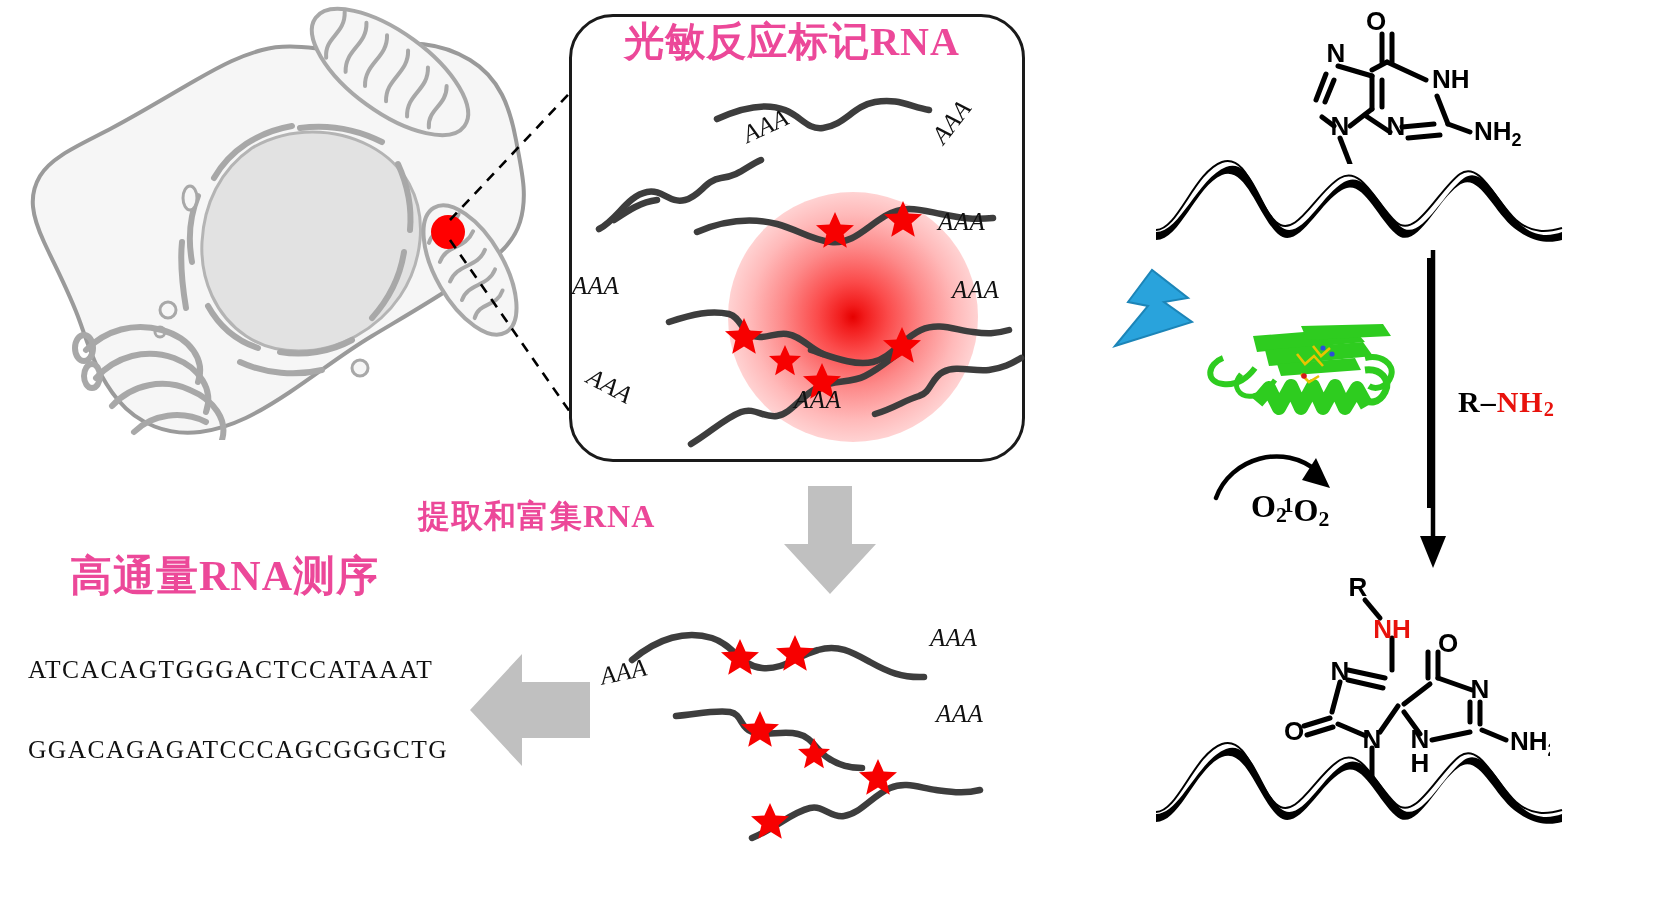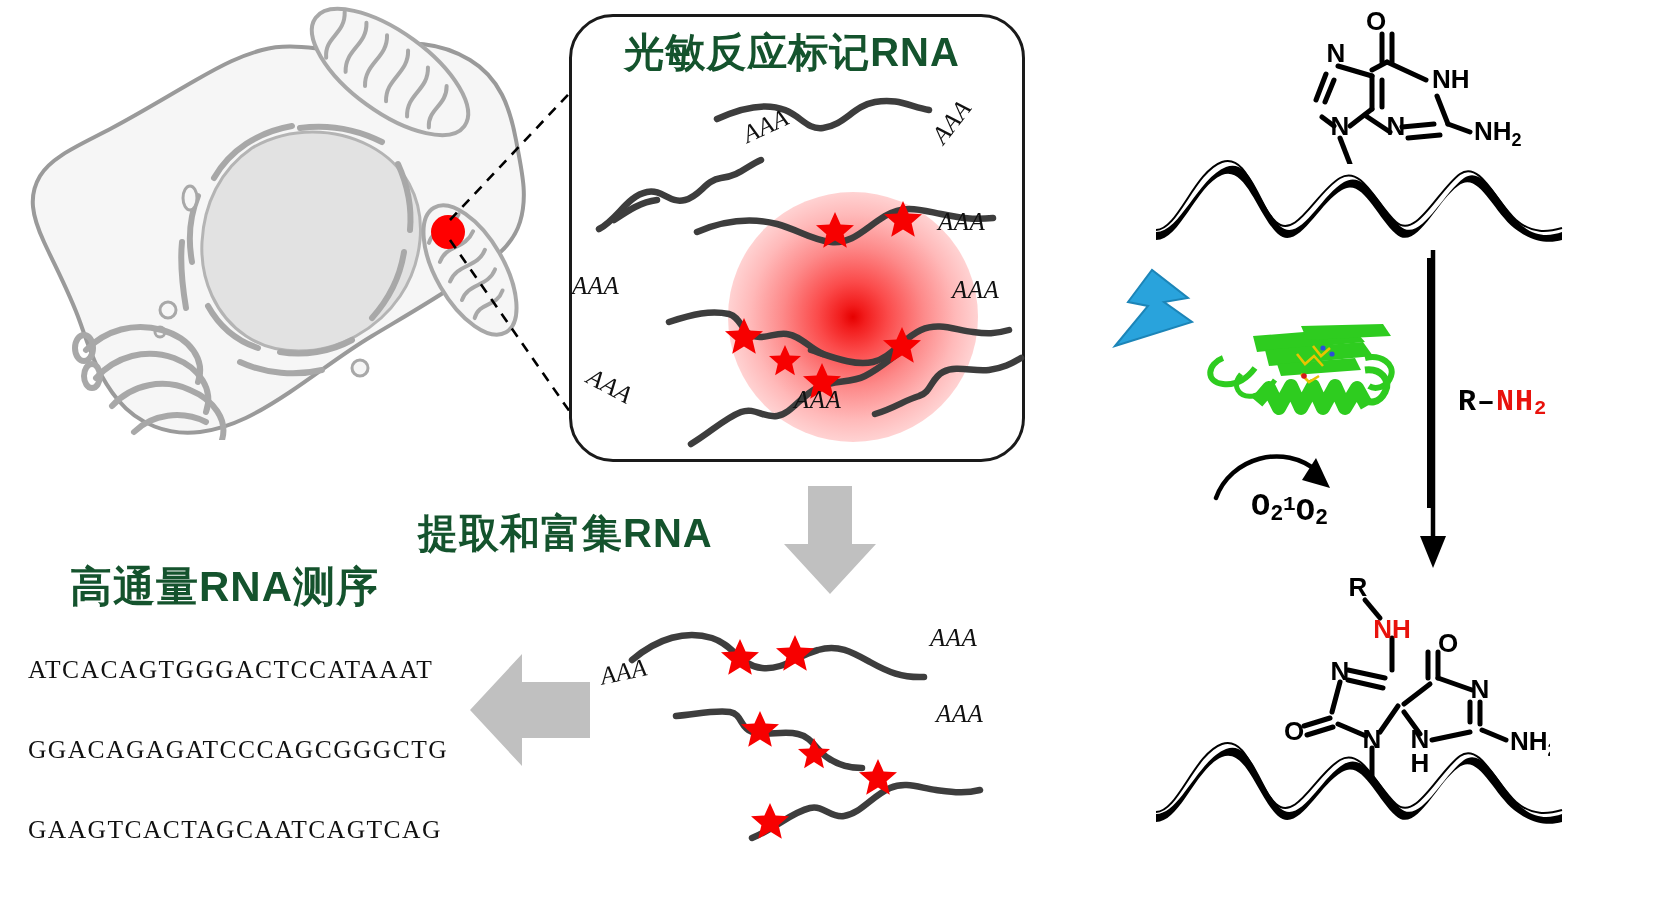--- a/index.html
+++ b/index.html
@@ -3,25 +3,25 @@
 <meta charset="utf-8">
 <style>
   html,body{margin:0;padding:0;background:#fff;}
   body{width:1678px;height:908px;position:relative;overflow:hidden;
        font-family:"Liberation Serif","DejaVu Serif",serif;}
   .abs{position:absolute;}
   svg{display:block;}
 
   
   .cn-title{
-    font-family:Liberation Sans, sans-serif;
-    font-weight:bold;color:#14532d;white-space:nowrap;margin-top:11px;
+    font-family:Liberation Serif, serif;
+    font-weight:bold;color:#ec4899;white-space:nowrap;
   }
   #photo-title{left:592px;top:14px;width:400px;text-align:center;font-size:40px;letter-spacing:1px;}
-  #extract-title{left:418px;top:495px;font-size:40px;letter-spacing:1px;text-align:right;}
+  #extract-title{left:418px;top:495px;font-size:32px;letter-spacing:1px;text-align:right;}
   #seq-title{left:70px;top:548px;font-size:42px;letter-spacing:1px;}
 
   
   #seq-block{left:28px;top:612px;}
   .seq-line{
     font-family:"Liberation Serif","DejaVu Serif",serif;
     font-size:25.5px;color:#111;letter-spacing:1.45px;
     line-height:44px;white-space:pre;margin-top:36px;
   }
 
@@ -34,21 +34,21 @@
 
   
   .aaa{
     position:absolute;font-family:"Liberation Serif","DejaVu Serif",serif;
     font-style:italic;font-size:25px;color:#111;white-space:nowrap;
     letter-spacing:0.5px;
   }
 
   
   .chem{
-    position:absolute;font-family:Liberation Mono, monospace;
+    position:absolute;font-family:Liberation Serif, serif;
     font-weight:bold;color:#000;white-space:nowrap;
   }
   .chem sub{font-size:0.68em;vertical-align:-0.22em;}
   .chem sup{font-size:0.66em;vertical-align:0.45em;}
   .red{color:#e8120c;}
   #rnh2{left:1458px;top:385px;font-size:30px;letter-spacing:1px;}
   #o2{left:1251px;top:488px;font-size:32px;}
   #o2s{left:1283px;top:492px;font-size:32px;}
 
   
@@ -200,21 +200,20 @@
 
 <svg class="abs" style="left:470px;top:650px;" width="122" height="120">
   <polygon points="0,60 52,4 52,32 120,32 120,88 52,88 52,116" fill="#c0c0c0"></polygon>
 </svg>
 
 <div class="abs cn-title" id="seq-title">高通量RNA测序</div>
 
 <div class="abs" id="seq-block">
   <div class="seq-line">ATCACAGTGGGACTCCATAAAT</div>
   <div class="seq-line">GGACAGAGATCCCAGCGGGCTG</div>
-  <div class="seq-line">GAAGTCACTAGCAATCAGTCAG</div>
 </div>
 
 <svg class="abs" style="left:1230px;top:4px;" width="330" height="160">
   <g stroke="#000" stroke-width="5" fill="none" stroke-linecap="round">
 
     <line x1="152" y1="58" x2="152" y2="30"></line>
     <line x1="162" y1="58" x2="162" y2="30"></line>
 
     <line x1="157" y1="58" x2="196" y2="76"></line>
     <line x1="207" y1="92" x2="218" y2="120"></line>

